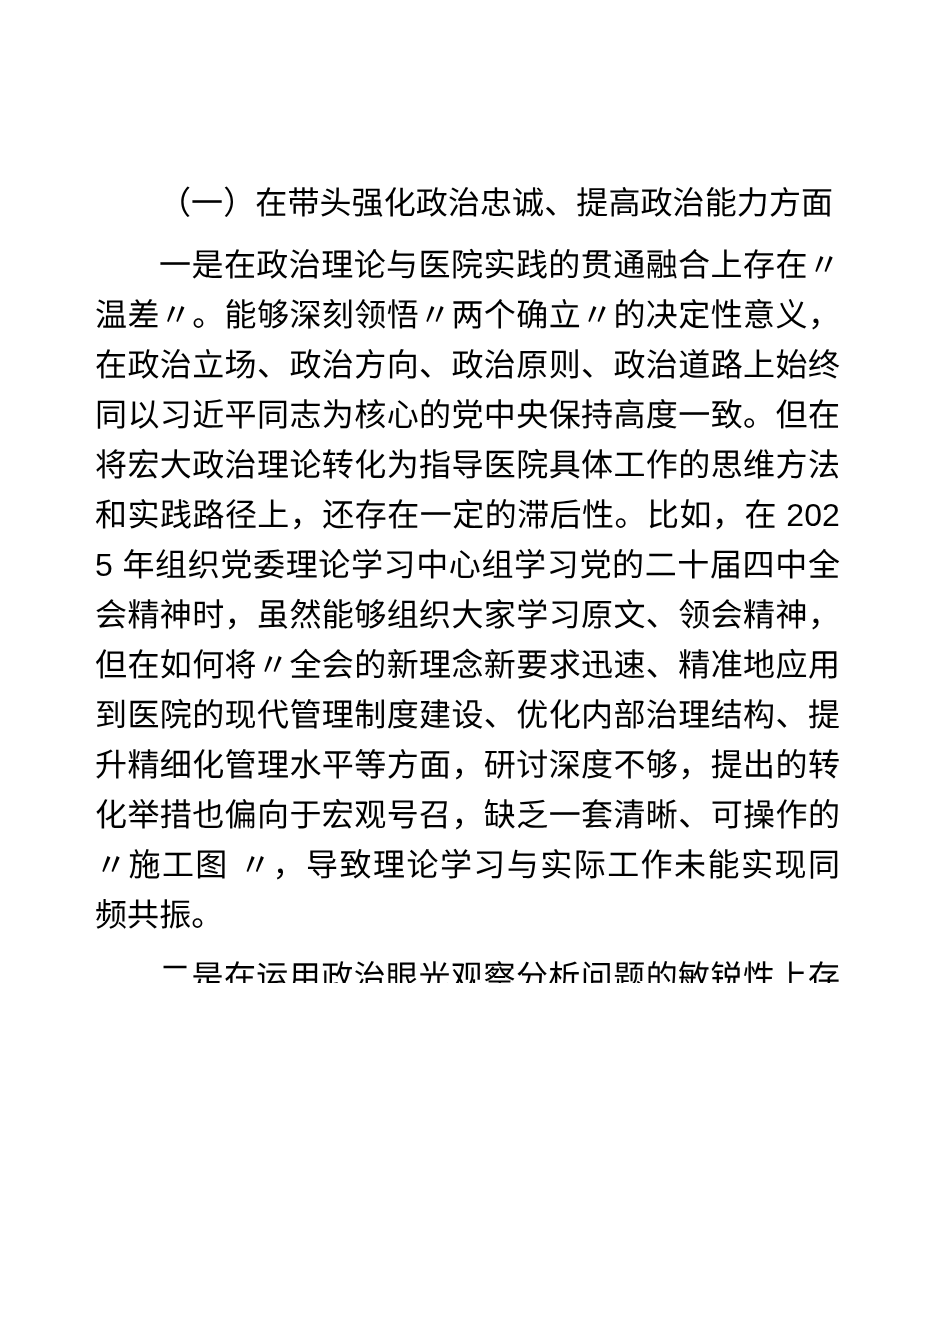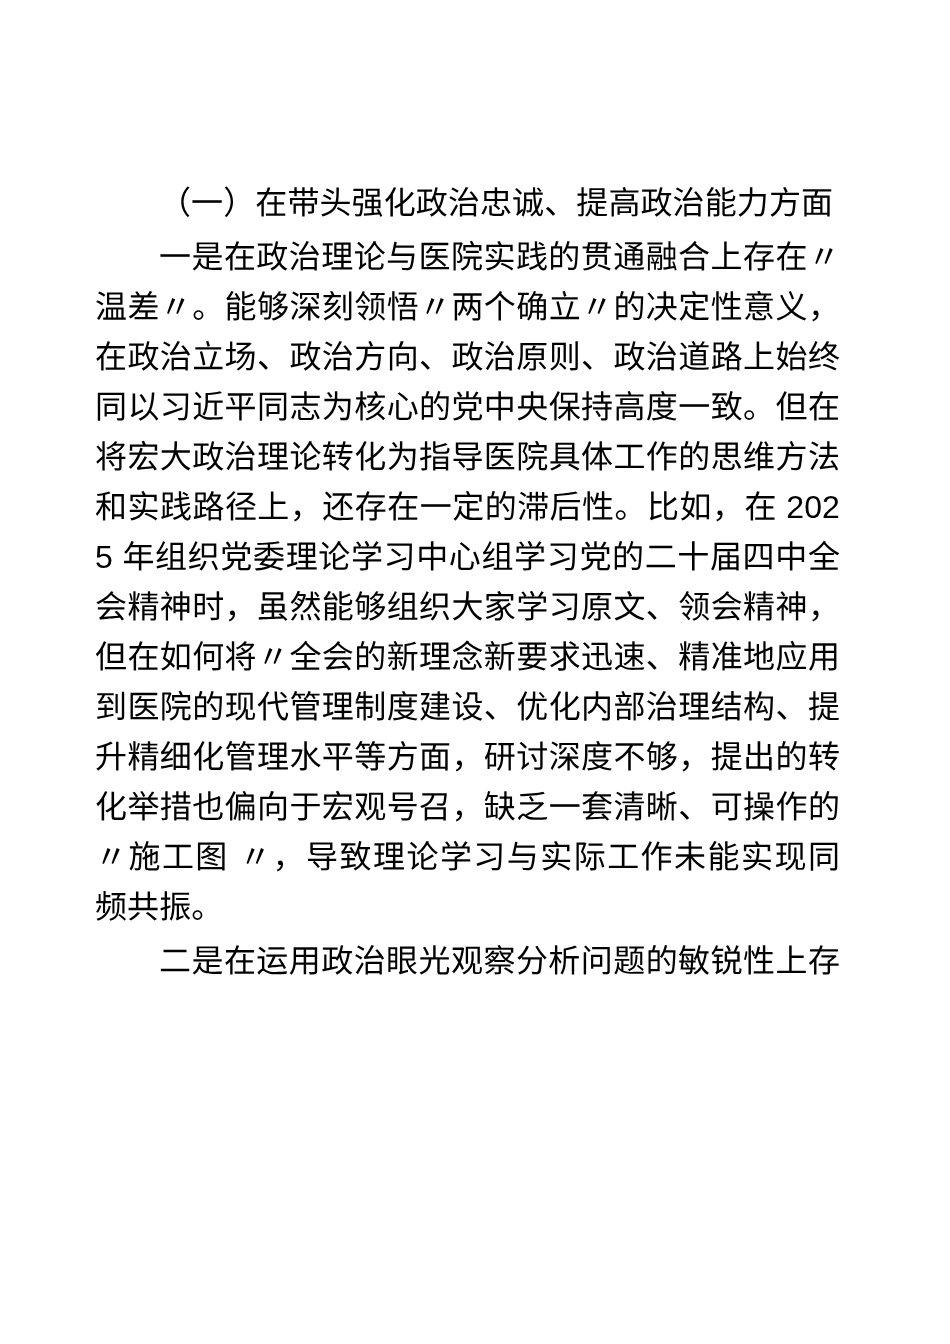--- a/index.html
+++ b/index.html
@@ -43,21 +43,21 @@
     font-weight: 400;
     word-break: break-all;
     -webkit-font-smoothing: antialiased;
   }
 
   .doc-heading {
     margin-bottom: 0;
   }
 
   .doc-para {
-    margin-top: 4px;
+    margin-top: 12px;
   }
 
   
   .doc-para.clipped {
     overflow: hidden;
   }
 </style>
 </head>
 <body>
 

